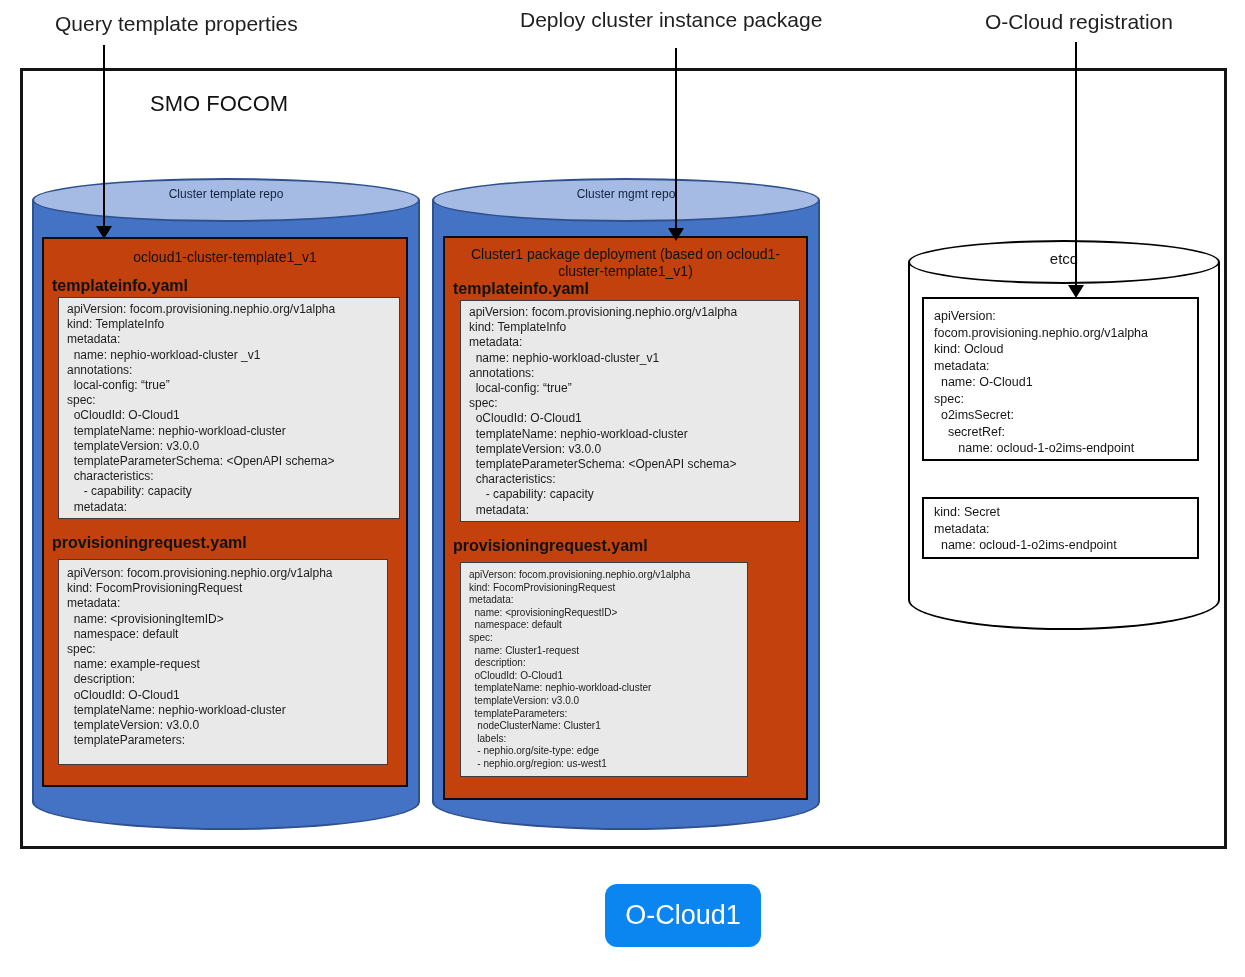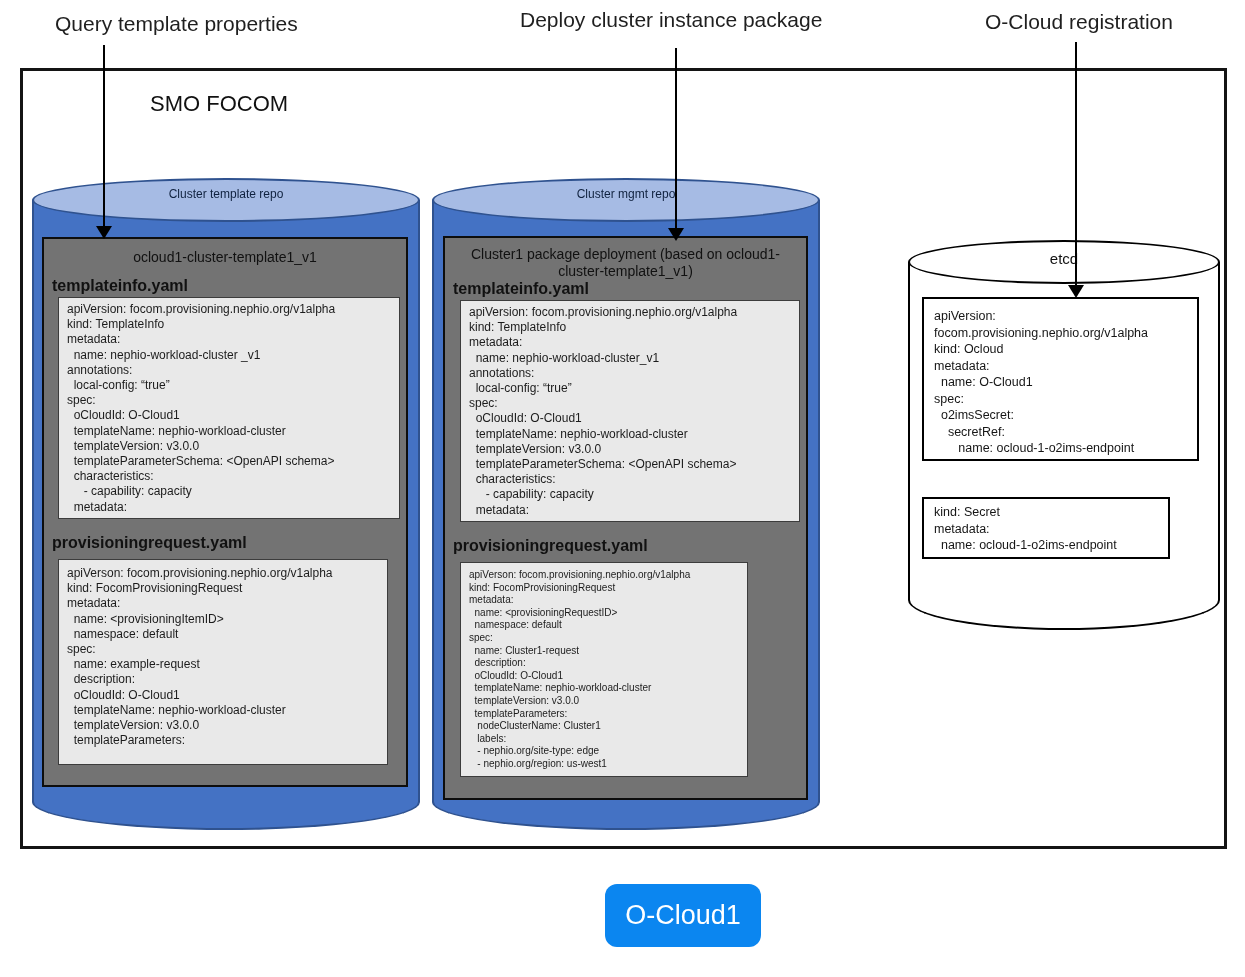--- a/index.html
+++ b/index.html
@@ -34,21 +34,21 @@
     background:#4472c4; border:2px solid #2f528f; border-top:none; box-sizing:border-box;
     border-radius:0 0 50% 50% / 0 0 28px 28px; }
   .repo-cyl .cyl-top { position:absolute; left:0; top:0; width:100%; height:44px;
     background:#a6bbe4; border:2px solid #2f528f; box-sizing:border-box; border-radius:50%; }
   .repo-cyl .cyl-label { position:absolute; left:0; top:9px; width:100%; text-align:center;
     font-size:12px; color:#10223f; z-index:2; }
   .cyl-1 { left:32px; }
   .cyl-2 { left:432px; }
 
   
-  .pkg-box { position:absolute; background:#737373; border:2.5px solid #0d0d0d;
+  .pkg-box { position:absolute; background:#c2410c; border:2.5px solid #0d0d0d;
     box-sizing:border-box; z-index:5; }
   .pkg-1 { left:42px; top:237px; width:366px; height:550px; }
   .pkg-2 { left:443px; top:236px; width:365px; height:564px; }
   .pkg-title { position:absolute; left:6px; right:6px; text-align:center; font-size:14px; color:#111; line-height:17px; }
   .pkg-1 .pkg-title { top:10px; }
   .pkg-2 .pkg-title { top:8px; }
   .file-label { position:absolute; font-size:16px; color:#111; white-space:nowrap;font-weight:bold; }
   .yaml { position:absolute; background:#e9e9e9; border:1.5px solid #3c3c3c; box-sizing:border-box;
     white-space:pre; overflow:hidden; color:#1c1c1c; }
   .pkg-1 .file-label-1 { left:8px; top:38px; }
@@ -65,21 +65,21 @@
   .etcd-cyl .cyl-body { position:absolute; left:0; top:22px; width:100%; height:368px;
     background:#ffffff; border:2px solid #000; border-top:none; box-sizing:border-box;
     border-radius:0 0 50% 50% / 0 0 30px 30px; }
   .etcd-cyl .cyl-top { position:absolute; left:0; top:0; width:100%; height:44px;
     background:#ffffff; border:2px solid #000; box-sizing:border-box; border-radius:50%; }
   .etcd-cyl .cyl-label { position:absolute; left:0; top:10px; width:100%; text-align:center;
     font-size:15px; color:#111; z-index:2; }
   .etcd-box { position:absolute; background:#ffffff; border:2.5px solid #000; box-sizing:border-box;
     white-space:pre; overflow:hidden; color:#161616; z-index:5; }
   .etcd-box-1 { left:922px; top:297px; width:277px; height:164px; font-size:12.5px; line-height:16.5px; padding:9px 10px; }
-  .etcd-box-2 { left:922px; top:497px; width:248px; height:62px; font-size:12.5px; line-height:16.5px; padding:5px 10px; }
+  .etcd-box-2 { left:922px; top:497px; width:277px; height:62px; font-size:12.5px; line-height:16.5px; padding:5px 10px; }
 
   
   .ocloud-btn { position:absolute; top:884px; height:63px; background:#0b86f0; border-radius:12px;
     color:#ffffff; font-size:27px; display:flex; align-items:center; justify-content:center; }
   .ocloud-1 { left:605px; width:156px; }
   .ocloud-2 { left:872px; width:173px; }
 </style>
 </head>
 <body>
 

